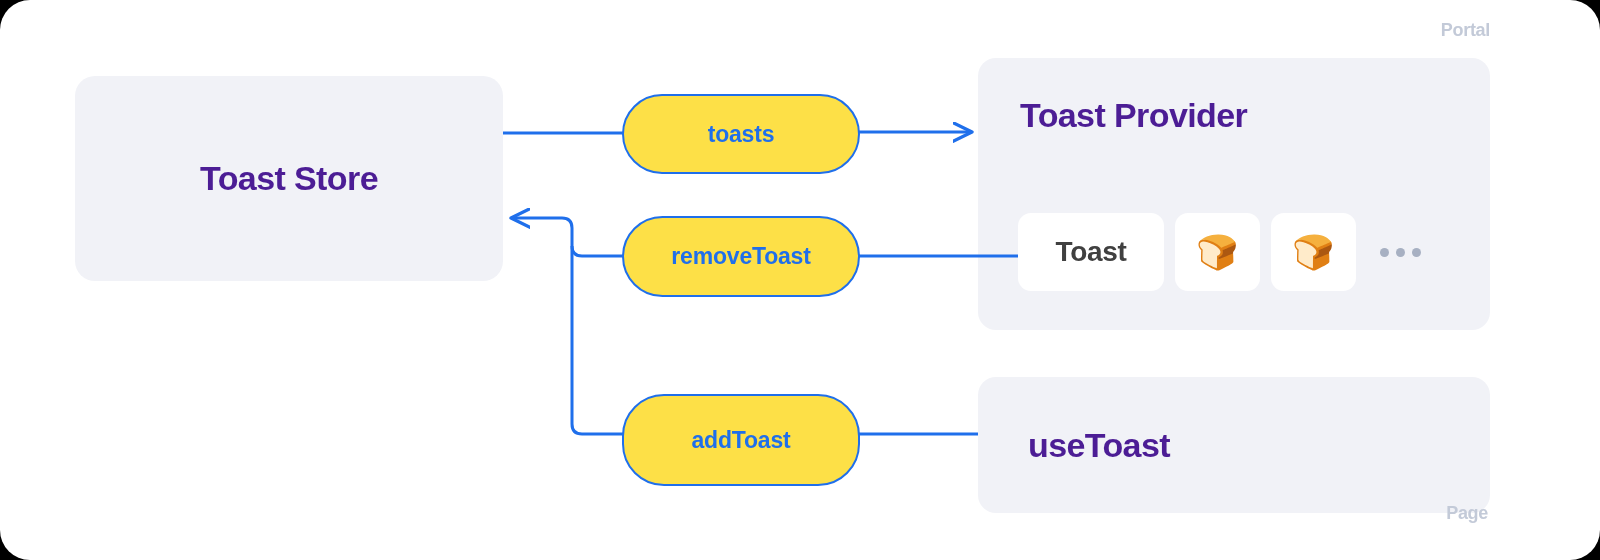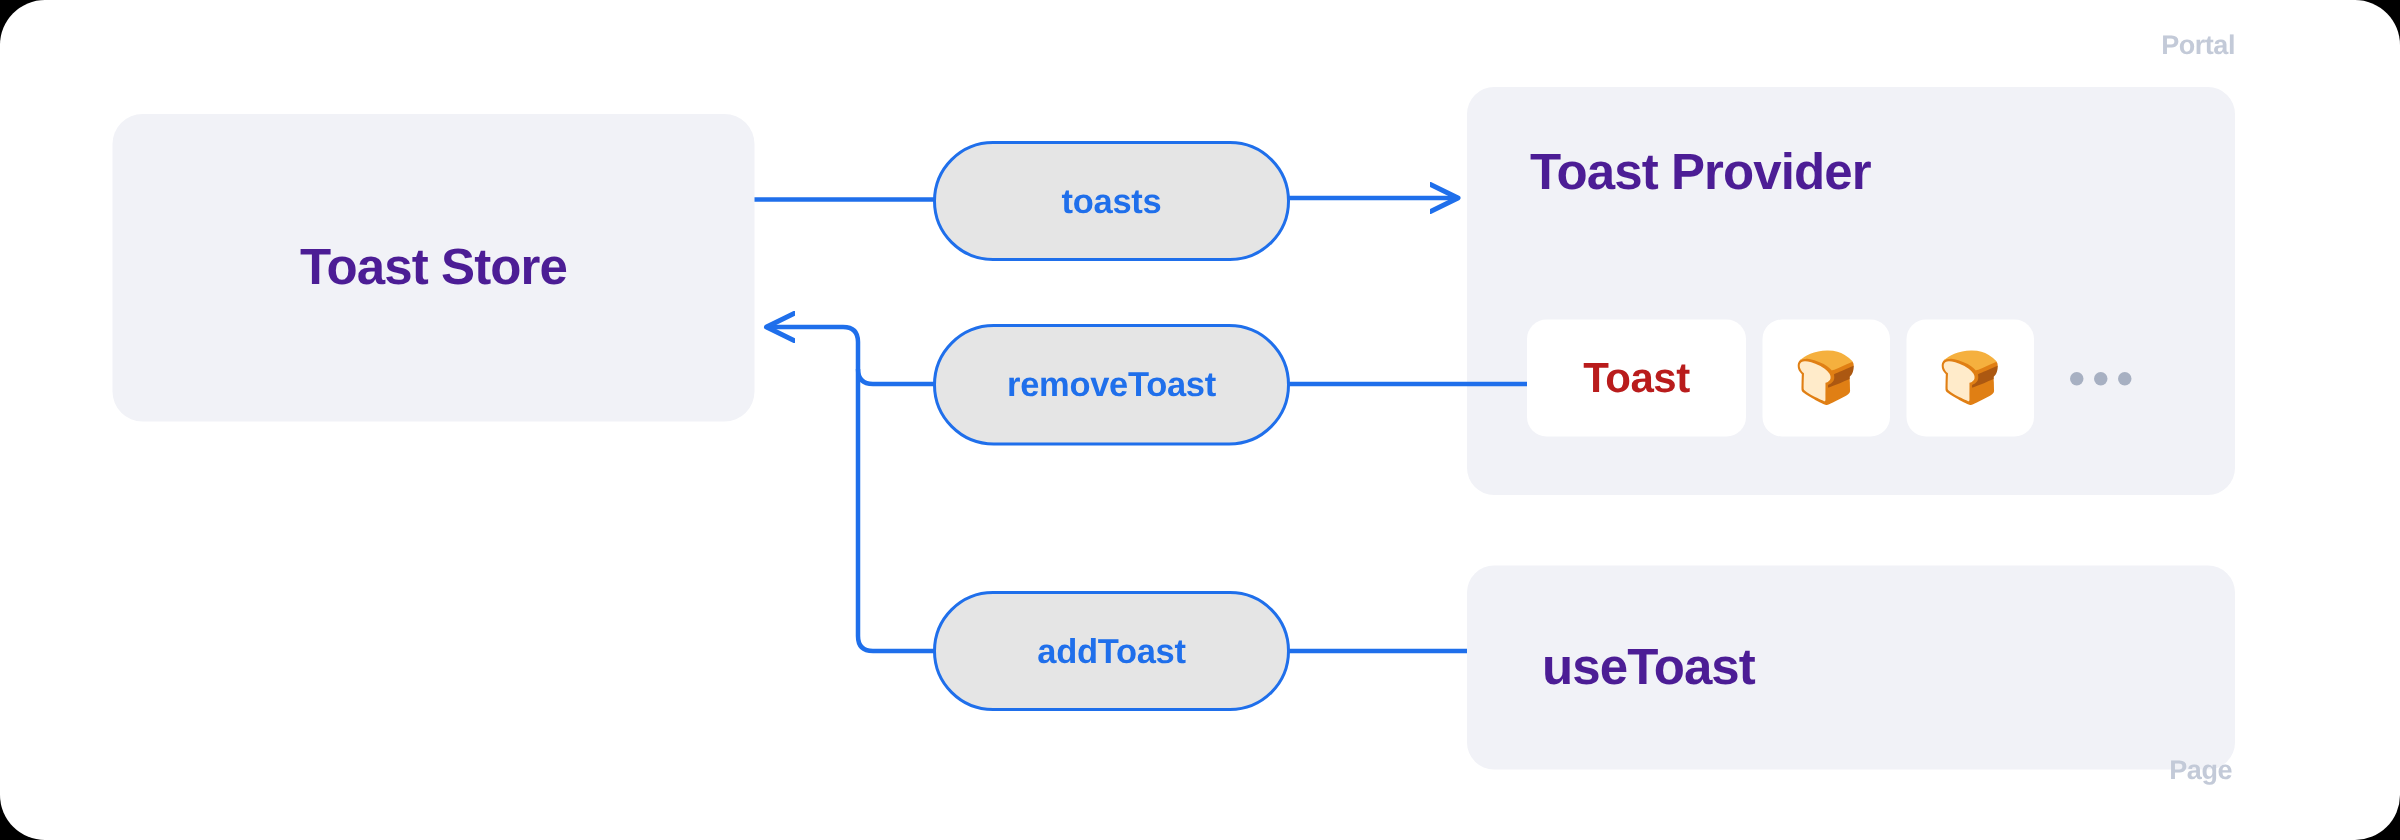--- a/index.html
+++ b/index.html
@@ -80,21 +80,21 @@
     box-sizing: border-box;
     display: flex;
     align-items: center;
     justify-content: center;
   }
   .toast-card.wide { width: 146px; }
   .toast-card.emoji-card { width: 85px; }
   .toast-card-label {
     font-size: 28px;
     font-weight: bold;
-    color: #b91c1c;
+    color: #404040;
     letter-spacing: -0.3px;
   }
   .bread-emoji {
     font-size: 34px;
     line-height: 1;
   }
   #ellipsis {
     display: flex;
     align-items: center;
     gap: 7px;
@@ -104,39 +104,39 @@
     display: block;
     width: 9px;
     height: 9px;
     border-radius: 50%;
     background: #a7b0c2;
   }
 
   
   .pill {
     position: absolute;
-    background: #e5e5e5;
+    background: #fde047;
     border: 2.5px solid #1f6feb;
     border-radius: 42px;
     display: flex;
     align-items: center;
     justify-content: center;
     box-sizing: border-box;
     z-index: 3;
   }
   .pill-label {
     font-size: 23px;
     font-weight: bold;
     color: #1f6feb;
     letter-spacing: -0.2px;
     white-space: nowrap;
   }
   #pill-toasts       { left: 622px; top: 94px;  width: 238px; height: 80px; }
   #pill-removetoast  { left: 622px; top: 216px; width: 238px; height: 81px; }
-  #pill-addtoast     { left: 622px; top: 394px; width: 238px; height: 80px; }
+  #pill-addtoast     { left: 622px; top: 394px; width: 238px; height: 92px; }
 
   
   #wires {
     position: absolute;
     left: 0; top: 0;
     width: 1600px; height: 560px;
     z-index: 1;
     pointer-events: none;
   }
 </style>

